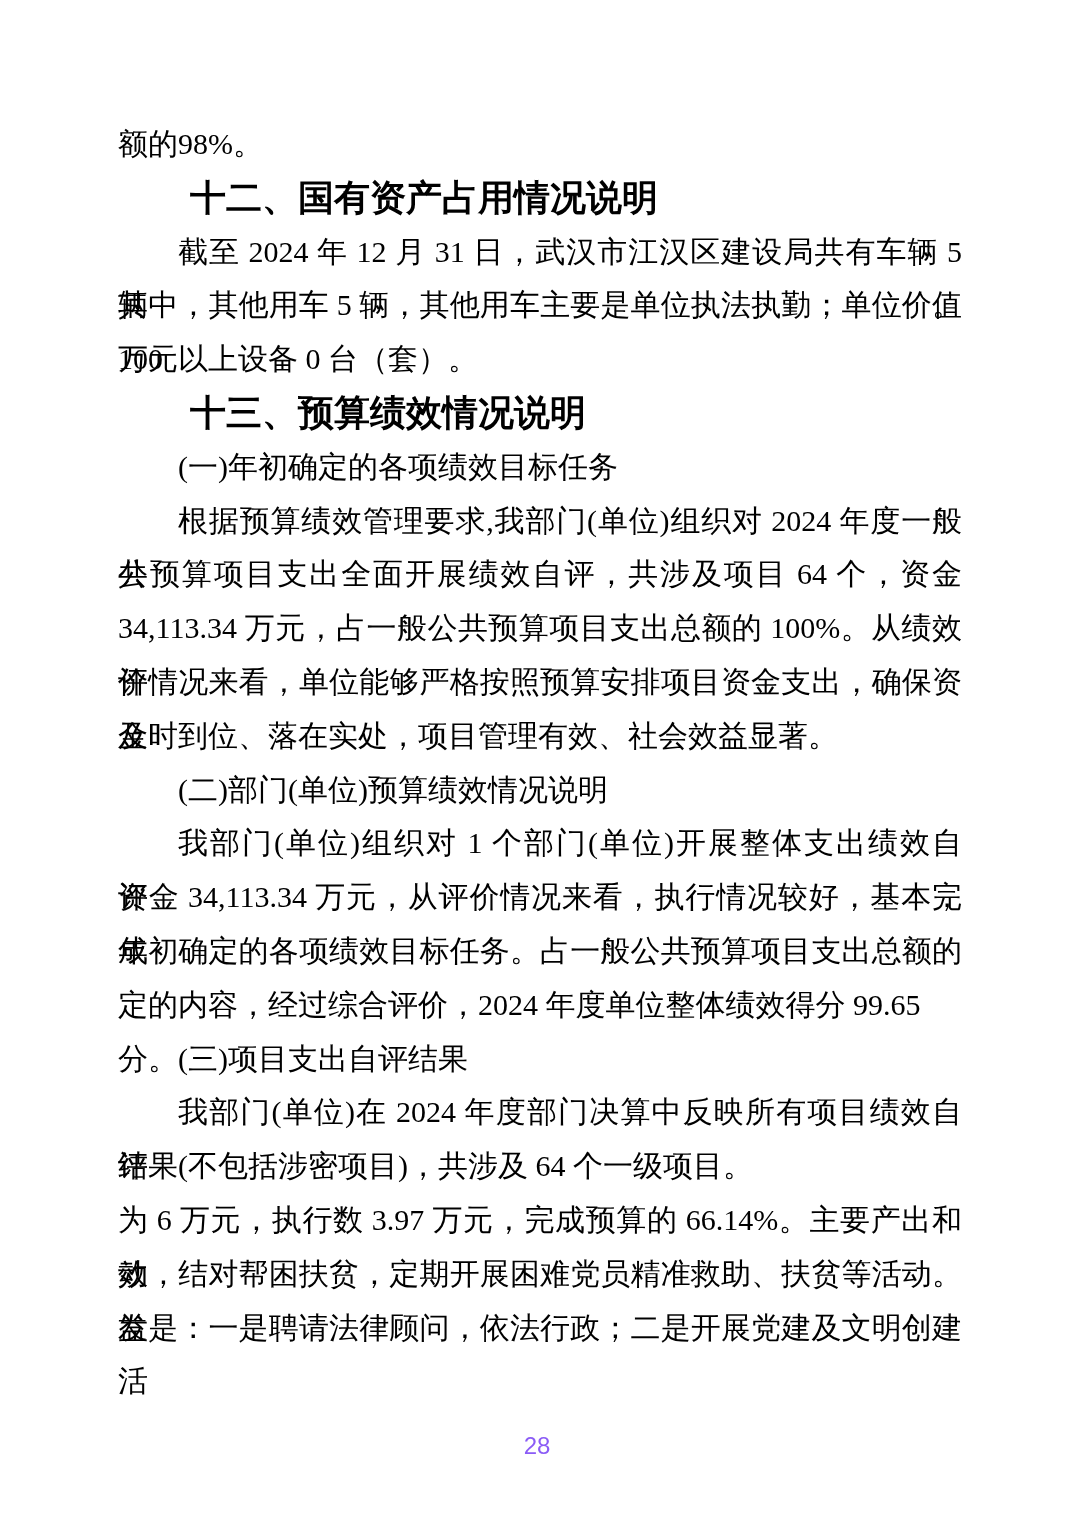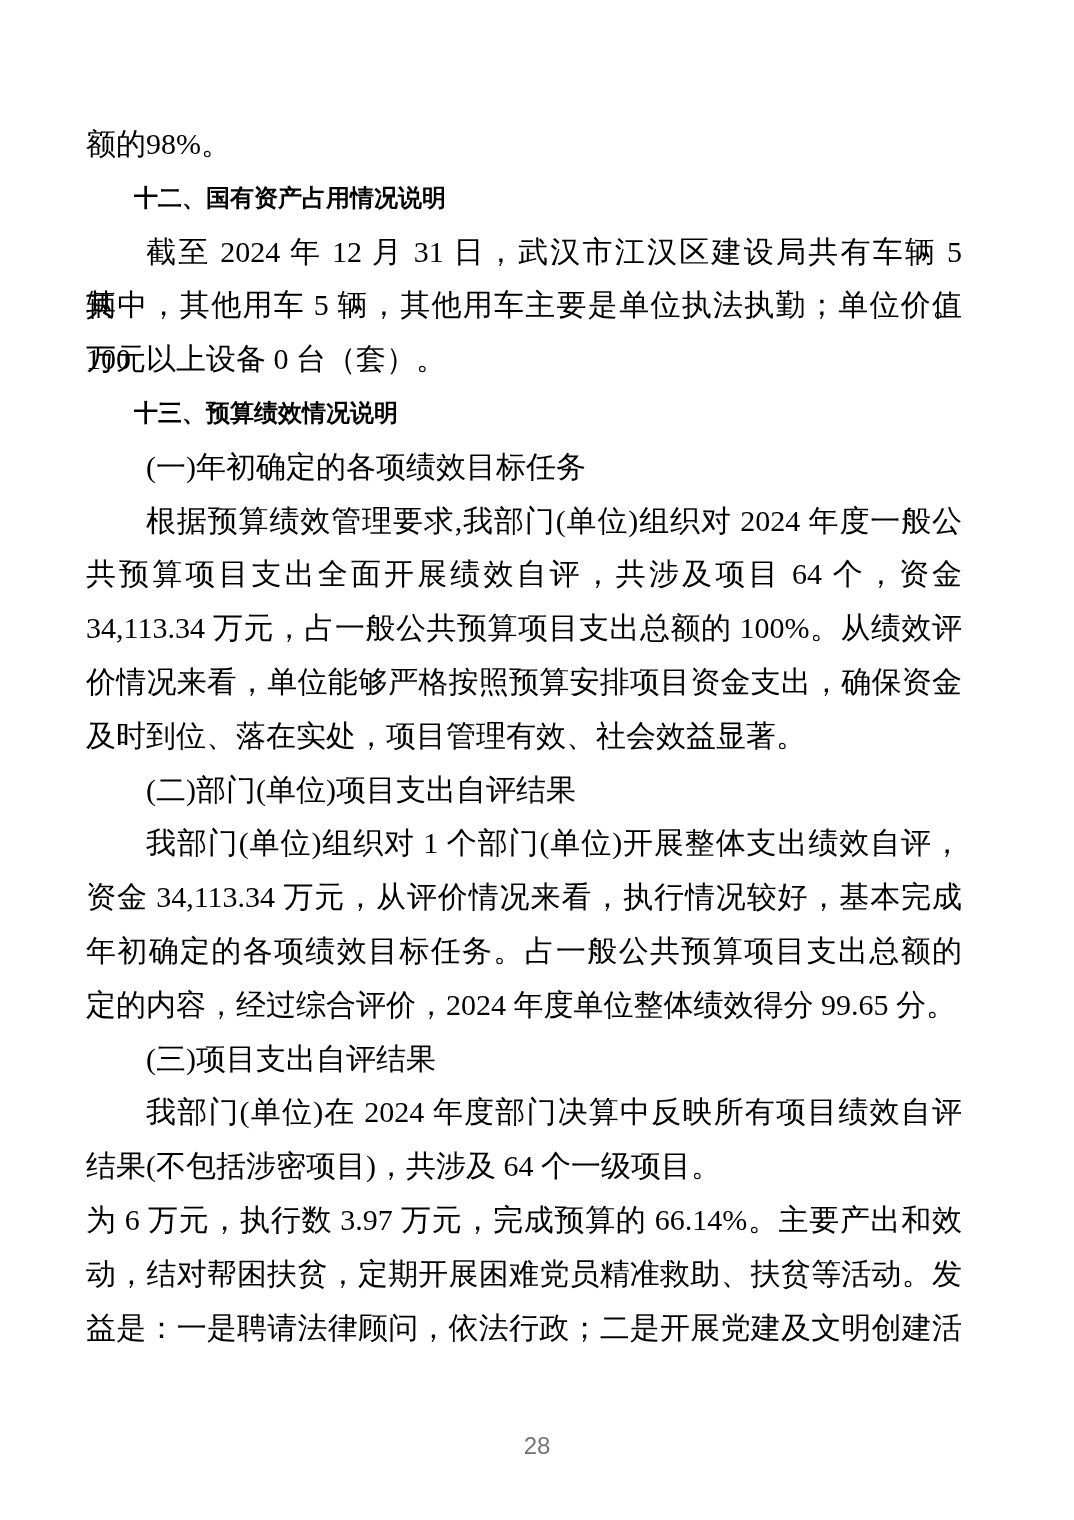--- a/index.html
+++ b/index.html
@@ -6,21 +6,21 @@
     margin: 0;
     padding: 0;
     background: #ffffff;
   }
   .page {
     position: relative;
     width: 1074px;
     height: 1520px;
     background: #ffffff;
     box-sizing: border-box;
-    padding: 117px 112px 0 86px;
+    padding: 117px 112px 0 118px;
     color: #000000;
     overflow: hidden;
   }
   .line {
     font-family: "Liberation Serif", serif;
     font-size: 30px;
     line-height: 53.8px;
     height: 53.8px;
     text-align: left;
     color: #000000;
@@ -29,51 +29,51 @@
     text-align: justify;
     text-align-last: justify;
   }
   .line.indent {
     text-indent: 2em;
     font-family: Liberation Serif, serif;
   }
   .line.heading {
     font-family: "Liberation Sans", sans-serif;
     font-weight: 700;
-    font-size: 24px;
+    font-size: 36px;
   }
   .page-number {
     position: absolute;
     left: 0;
     right: 0;
     top: 1432px;
     text-align: center;
     font-family: "Liberation Sans", sans-serif;
     font-size: 24px;
-    color: #737373;
+    color: #8b5cf6;
   }
 </style>
 </head>
 <body>
 
 <div class="page">
   <div id="doc-lines">
       <div class="line body">额的98%。</div>
       <div class="line heading indent">十二、国有资产占用情况说明</div>
       <div class="line body indent fill">截至 2024 年 12 月 31 日，武汉市江汉区建设局共有车辆 5 辆。</div>
       <div class="line body fill">其中，其他用车 5 辆，其他用车主要是单位执法执勤；单位价值 100</div>
       <div class="line body">万元以上设备 0 台（套）。</div>
       <div class="line heading indent">十三、预算绩效情况说明</div>
       <div class="line body indent">(一)年初确定的各项绩效目标任务</div>
       <div class="line body indent fill">根据预算绩效管理要求,我部门(单位)组织对 2024 年度一般公</div>
       <div class="line body fill">共预算项目支出全面开展绩效自评，共涉及项目 64 个，资金</div>
       <div class="line body fill">34,113.34 万元，占一般公共预算项目支出总额的 100%。从绩效评</div>
       <div class="line body fill">价情况来看，单位能够严格按照预算安排项目资金支出，确保资金</div>
       <div class="line body">及时到位、落在实处，项目管理有效、社会效益显著。</div>
-      <div class="line body indent">(二)部门(单位)项目支出自评结果</div>
+      <div class="line body indent">(二)部门(单位)预算绩效情况说明</div>
       <div class="line body indent fill">我部门(单位)组织对 1 个部门(单位)开展整体支出绩效自评，</div>
       <div class="line body fill">资金 34,113.34 万元，从评价情况来看，执行情况较好，基本完成</div>
       <div class="line body fill">年初确定的各项绩效目标任务。占一般公共预算项目支出总额的</div>
       <div class="line body">定的内容，经过综合评价，2024 年度单位整体绩效得分 99.65 分。</div>
       <div class="line body indent">(三)项目支出自评结果</div>
       <div class="line body indent fill">我部门(单位)在 2024 年度部门决算中反映所有项目绩效自评</div>
       <div class="line body">结果(不包括涉密项目)，共涉及 64 个一级项目。</div>
       <div class="line body fill">为 6 万元，执行数 3.97 万元，完成预算的 66.14%。主要产出和效</div>
       <div class="line body fill">动，结对帮困扶贫，定期开展困难党员精准救助、扶贫等活动。发</div>
       <div class="line body fill">益是：一是聘请法律顾问，依法行政；二是开展党建及文明创建活</div>

